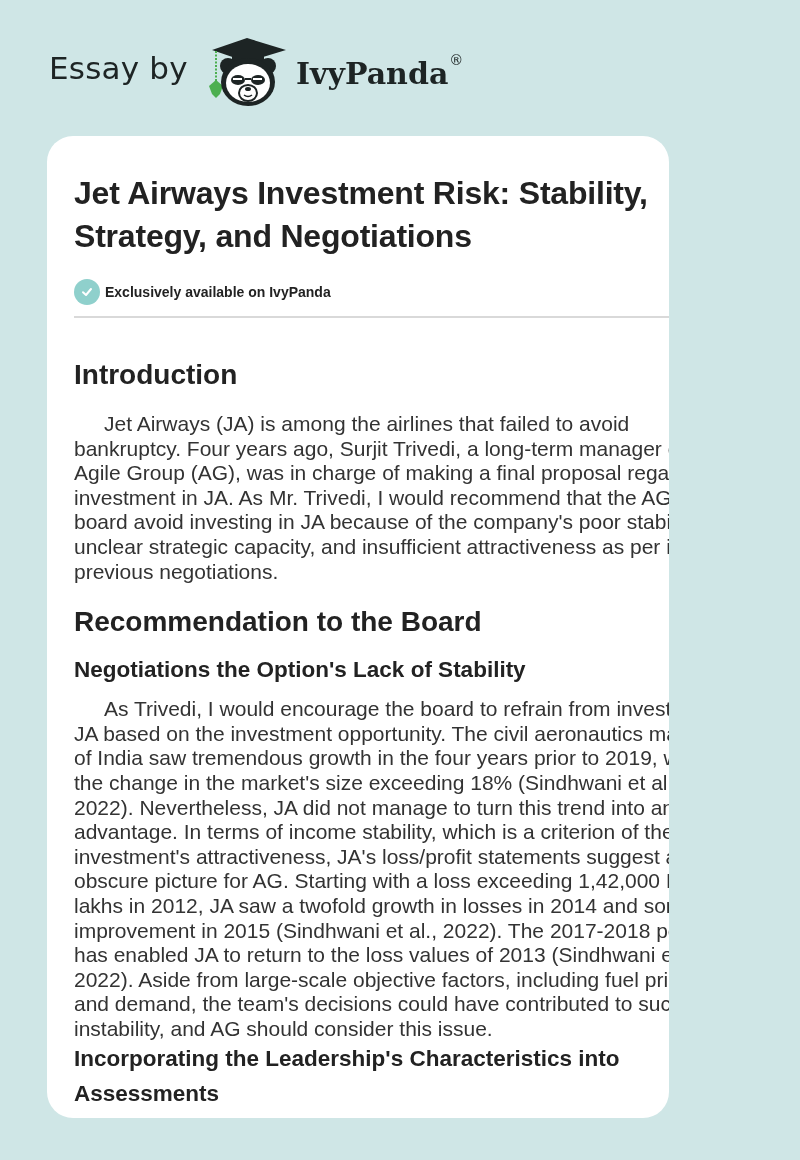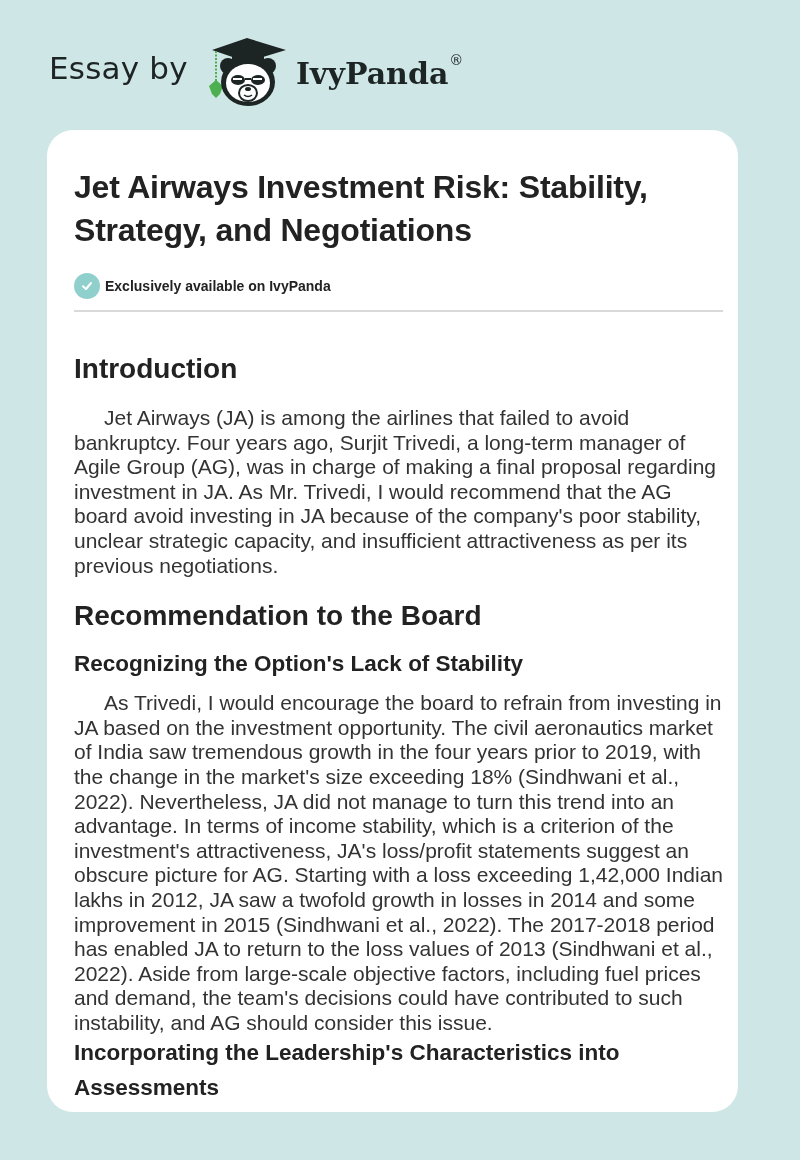--- a/index.html
+++ b/index.html
@@ -44,22 +44,22 @@
       font-family: "DejaVu Sans", sans-serif;
       font-weight: normal;
       font-size: 14px;
       vertical-align: top;
       position: relative;
       top: -4px;
       margin-left: 1px;
     }
     .card {
       position: absolute;
-      left: 47px; top: 130px;
-      width: 691px; height: 982px;
+      left: 47px; top: 136px;
+      width: 622px; height: 982px;
       background: #ffffff;
       border-radius: 26px;
       overflow: hidden;
     }
     .card-inner {
       position: absolute;
       left: 27px; top: 36px;
       width: 650px;
     }
     h1.title {
@@ -157,18 +157,18 @@
       </span>
       <span class="exclusive-text">Exclusively available on IvyPanda</span>
     </div>
 
     <div class="divider"></div>
 
     <h2 class="section" style="margin-top:39px;">Introduction</h2>
     <p class="body" style="margin-top:19px;">Jet Airways (JA) is among the airlines that failed to avoid bankruptcy. Four years ago, Surjit Trivedi, a long-term manager of Agile Group (AG), was in charge of making a final proposal regarding investment in JA. As Mr. Trivedi, I would recommend that the AG board avoid investing in JA because of the company's poor stability, unclear strategic capacity, and insufficient attractiveness as per its previous negotiations.</p>
 
     <h2 class="section" style="margin-top:20px;">Recommendation to the Board</h2>
-    <h3 class="sub" style="margin-top:12px;">Recognizing the Option's Lack of Stability</h3>
+    <h3 class="sub" style="margin-top:12px;">Negotiations the Option's Lack of Stability</h3>
     <p class="body" style="margin-top:10px;">As Trivedi, I would encourage the board to refrain from investing in JA based on the investment opportunity. The civil aeronautics market of India saw tremendous growth in the four years prior to 2019, with the change in the market's size exceeding 18% (Sindhwani et al., 2022). Nevertheless, JA did not manage to turn this trend into an advantage. In terms of income stability, which is a criterion of the investment's attractiveness, JA's loss/profit statements suggest an obscure picture for AG. Starting with a loss exceeding 1,42,000 Indian lakhs in 2012, JA saw a twofold growth in losses in 2014 and some improvement in 2015 (Sindhwani et al., 2022). The 2017-2018 period has enabled JA to return to the loss values of 2013 (Sindhwani et al., 2022). Aside from large-scale objective factors, including fuel prices and demand, the team's decisions could have contributed to such instability, and AG should consider this issue.</p>
 
     <h3 class="sub" style="">Incorporating the Leadership's Characteristics into Assessments</h3>
   </div>
 </div>
 
 </body></html>

